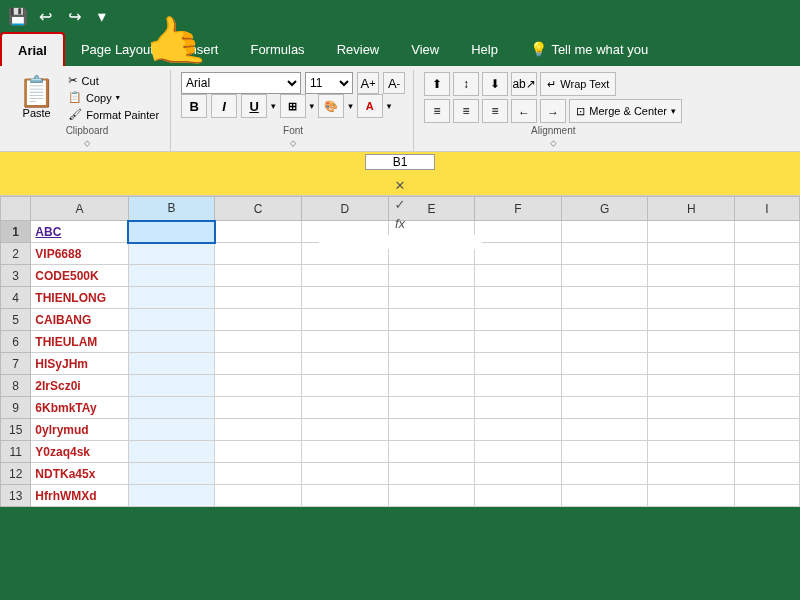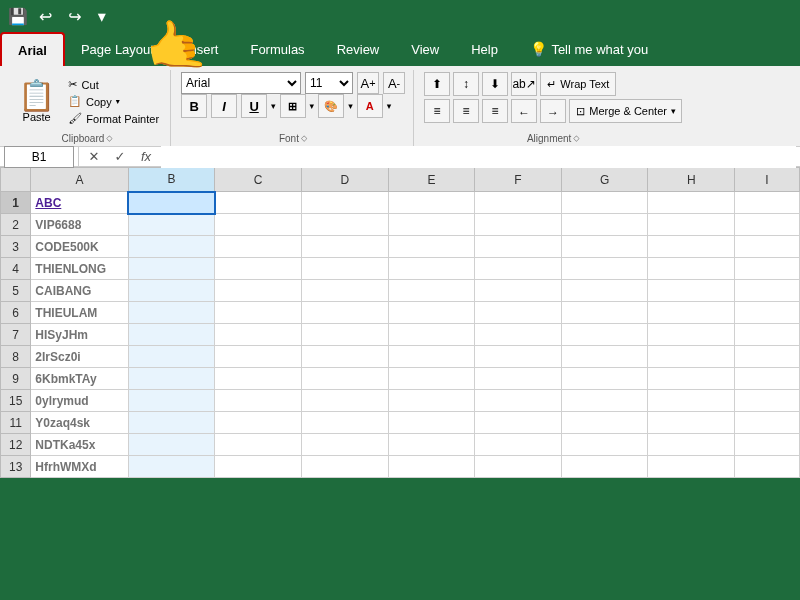--- a/index.html
+++ b/index.html
@@ -74,23 +74,25 @@
       flex: 1;
       gap: 4px;
     }
 
     .ribbon-group-label {
       font-size: 10px;
       color: #555;
       margin-top: auto;
       padding-top: 2px;
       display: flex;
+      align-items: center;
       gap: 2px;
       width: 100%;
       justify-content: center;
+      flex-direction: column;
     }
 
     
     .clipboard-group .ribbon-group-content {
       align-items: center;
     }
 
     .paste-btn {
       display: flex;
       flex-direction: column;
@@ -211,27 +213,28 @@
       border: 1px solid #bbb;
       background: #f5f5f5;
       padding: 2px 6px;
       font-size: 11px;
       white-space: nowrap;
       height: 24px;
     }
 
     
     .formula-bar {
-      background: #ffffff;
+      background: #fde047;
       border-bottom: 1px solid #ccc;
       display: flex;
       align-items: center;
-      height: 20px;
+      height: 44px;
       padding: 2px 4px;
       gap: 4px;
+      flex-direction: column;
     }
     .cell-ref {
       width: 70px;
       height: 22px;
       border: 1px solid #999;
       text-align: center;
       font-size: 12px;
       padding: 0 4px;
     }
     .formula-btn {
@@ -297,21 +300,21 @@
       overflow: hidden;
     }
     .cell.selected {
       background: #cce8ff;
       border: 2px solid #1565c0;
     }
     .cell.active-col {
       background: #e8f4fd;
     }
     .cell.data-cell {
-      color: #737373;
+      color: #b91c1c;
       font-weight: bold;
     }
     .cell.link-cell {
       color: #4c1d95;
       text-decoration: underline;
       font-weight: bold;
     }
 
     .ribbon-group-wrapper {
       position: relative;

